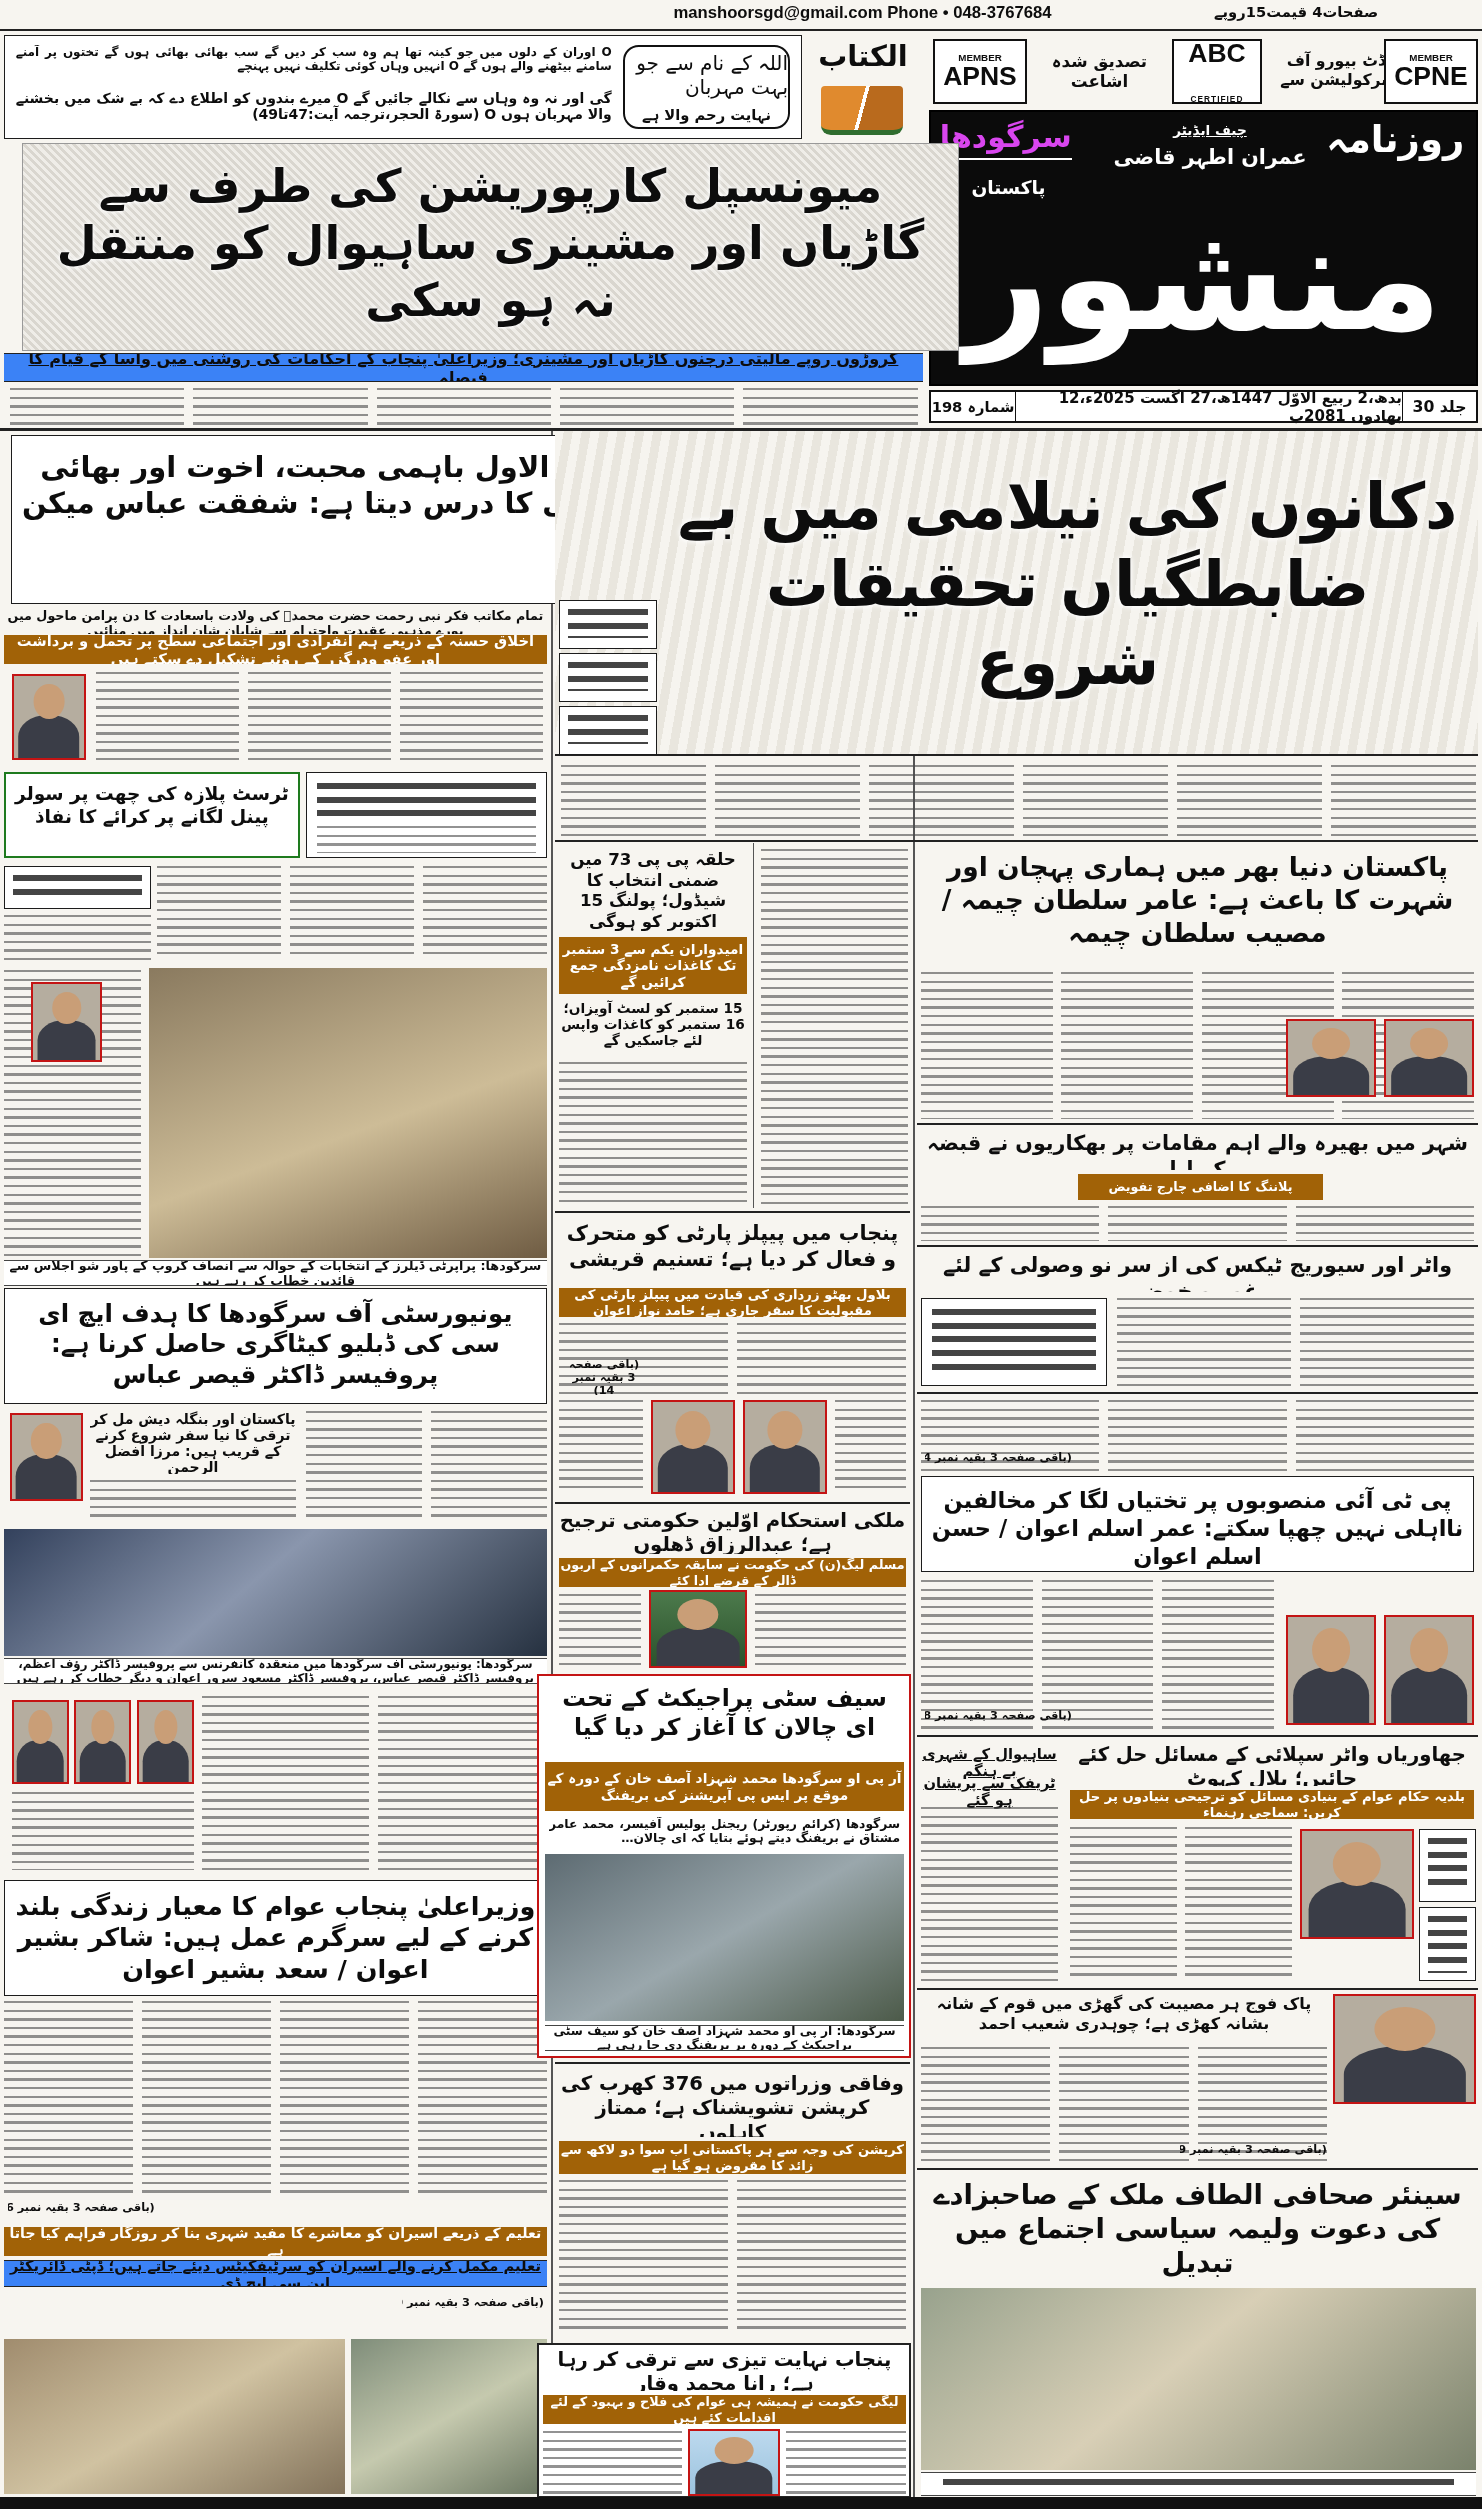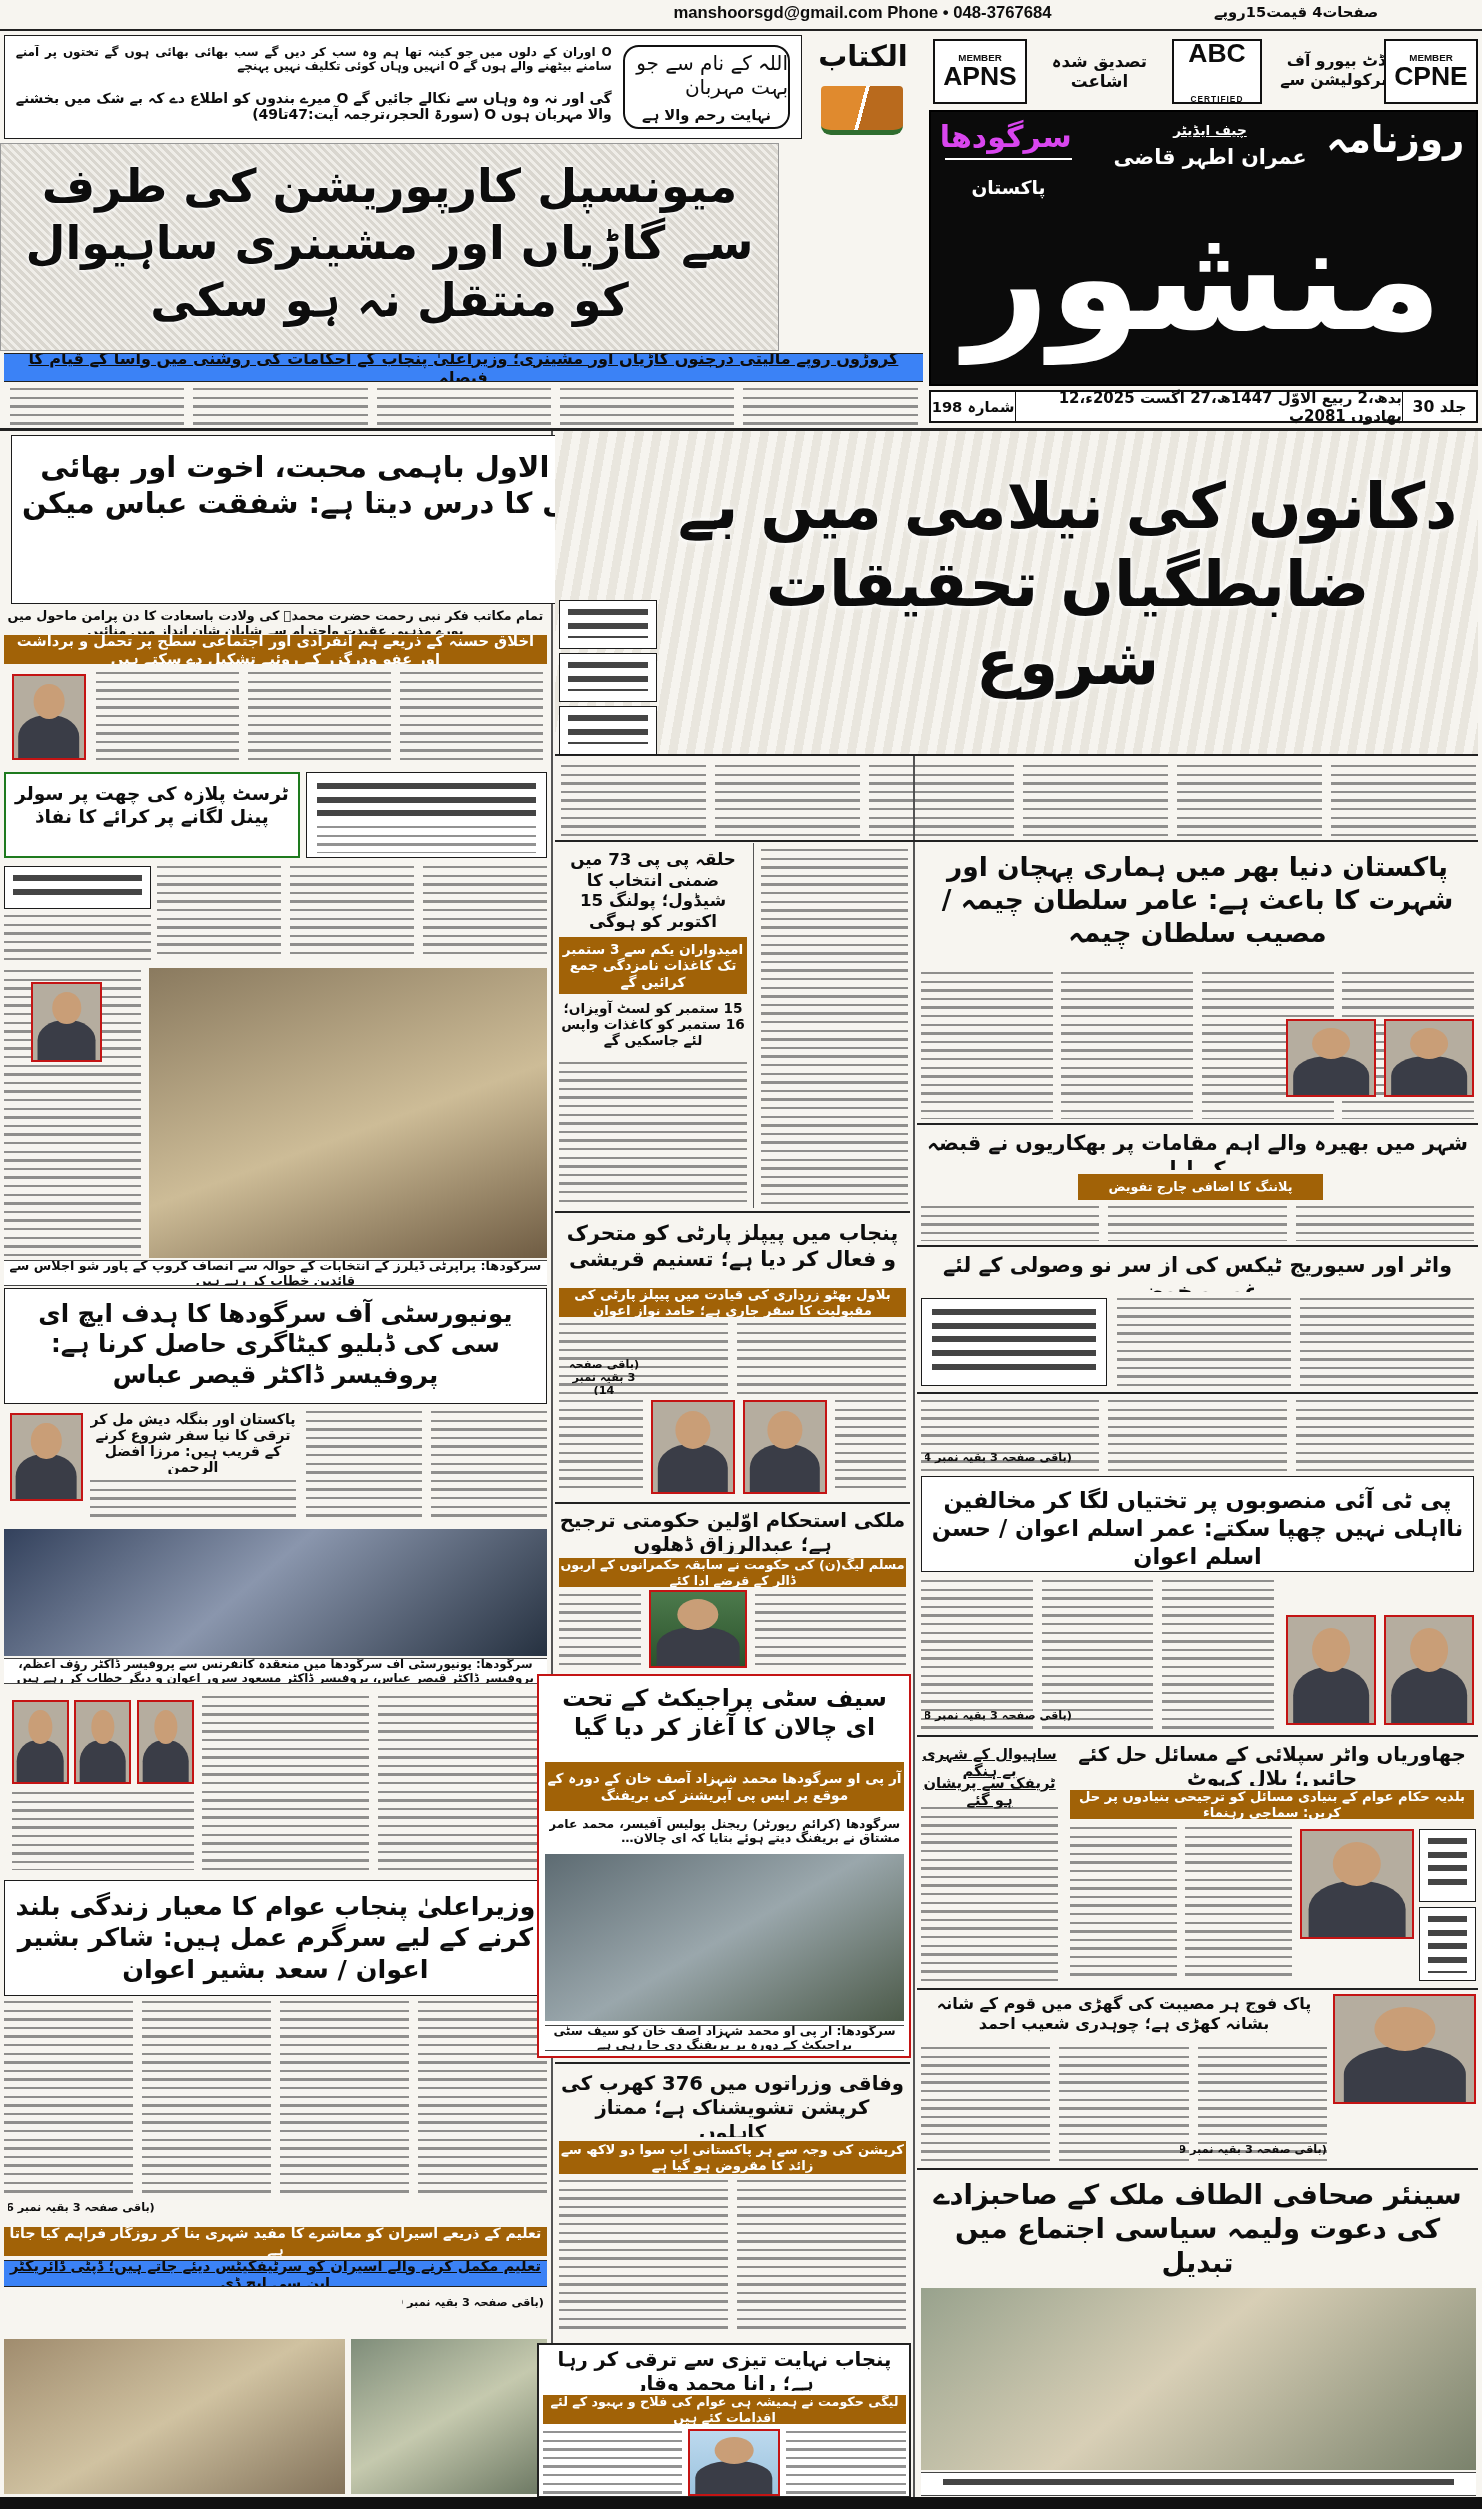--- a/index.html
+++ b/index.html
@@ -94,21 +94,21 @@
                 line-height:1.15;color:#fff;">منشور</div>
   </div>
   <div class="abs urdu" style="left:929px;top:390px;width:549px;height:33px;border:2px solid #111;background:#fff;display:flex;align-items:stretch;">
     <div style="width:73px;border-left:1.6px solid #111;display:flex;align-items:center;justify-content:center;
                 font-size:15.7px;font-weight:bold;">جلد 30</div>
     <div style="flex:1;display:flex;align-items:center;justify-content:center;font-size:15px;font-weight:bold;">بدھ،2 ربیع الاوّل 1447ھ،27 اگست 2025ء،12 بھادوں 2081ب</div>
     <div style="width:84px;border-right:1.6px solid #111;display:flex;align-items:center;justify-content:center;
                 font-size:14.7px;font-weight:bold;">شمارہ 198</div>
   </div>
 
-  <div class="abs hatch" style="left:0;top:143px;width:779px;height:208px;border:1px solid #999;">
+  <div class="abs hatch" style="left:22px;top:143px;width:937px;height:208px;border:1px solid #999;">
     <div class="hl urdu" style="font-size:46px;padding:13.7px 9.8px 0 9.8px;text-shadow:0 0 3.9px #fff,0 0 5.9px #fff;">میونسپل کارپوریشن کی طرف سے گاڑیاں اور مشینری ساہیوال کو منتقل نہ ہو سکی</div>
   </div>
   <div class="abs subline urdu" style="left:3.9px;top:353px;width:919px;height:29px;font-size:16px;">کروڑوں روپے مالیتی درجنوں گاڑیاں اور مشینری؛ وزیراعلیٰ پنجاب کے احکامات کی روشنی میں واسا کے قیام کا فیصلہ</div>
   <div class="abs cols" style="left:9.8px;top:388px;width:908px;height:37px;">
     <div class="tx"></div>
     <div class="tx"></div>
     <div class="tx"></div>
     <div class="tx"></div>
     <div class="tx"></div>
   </div>

